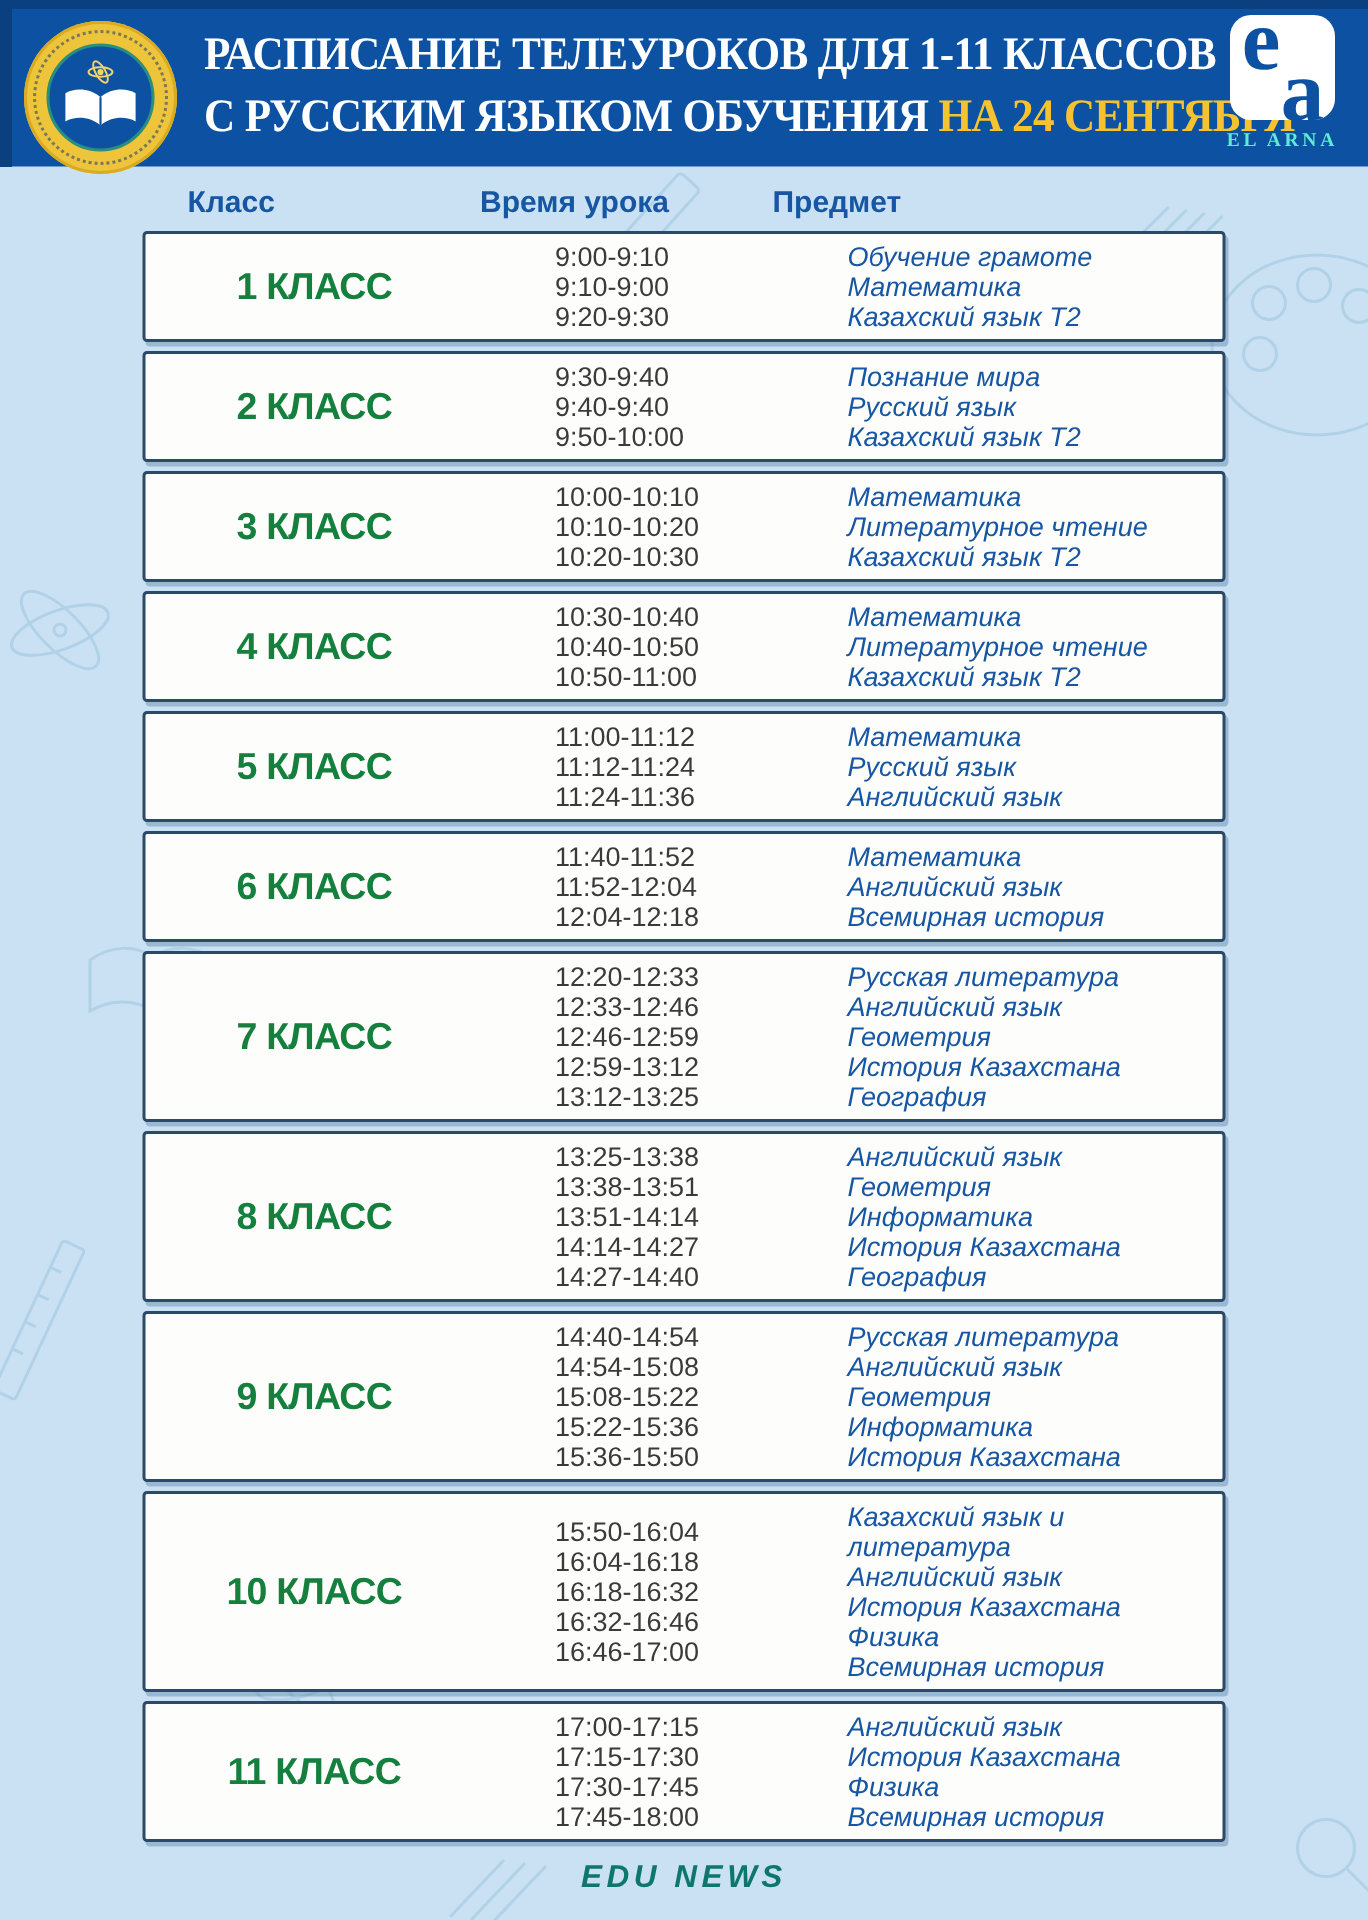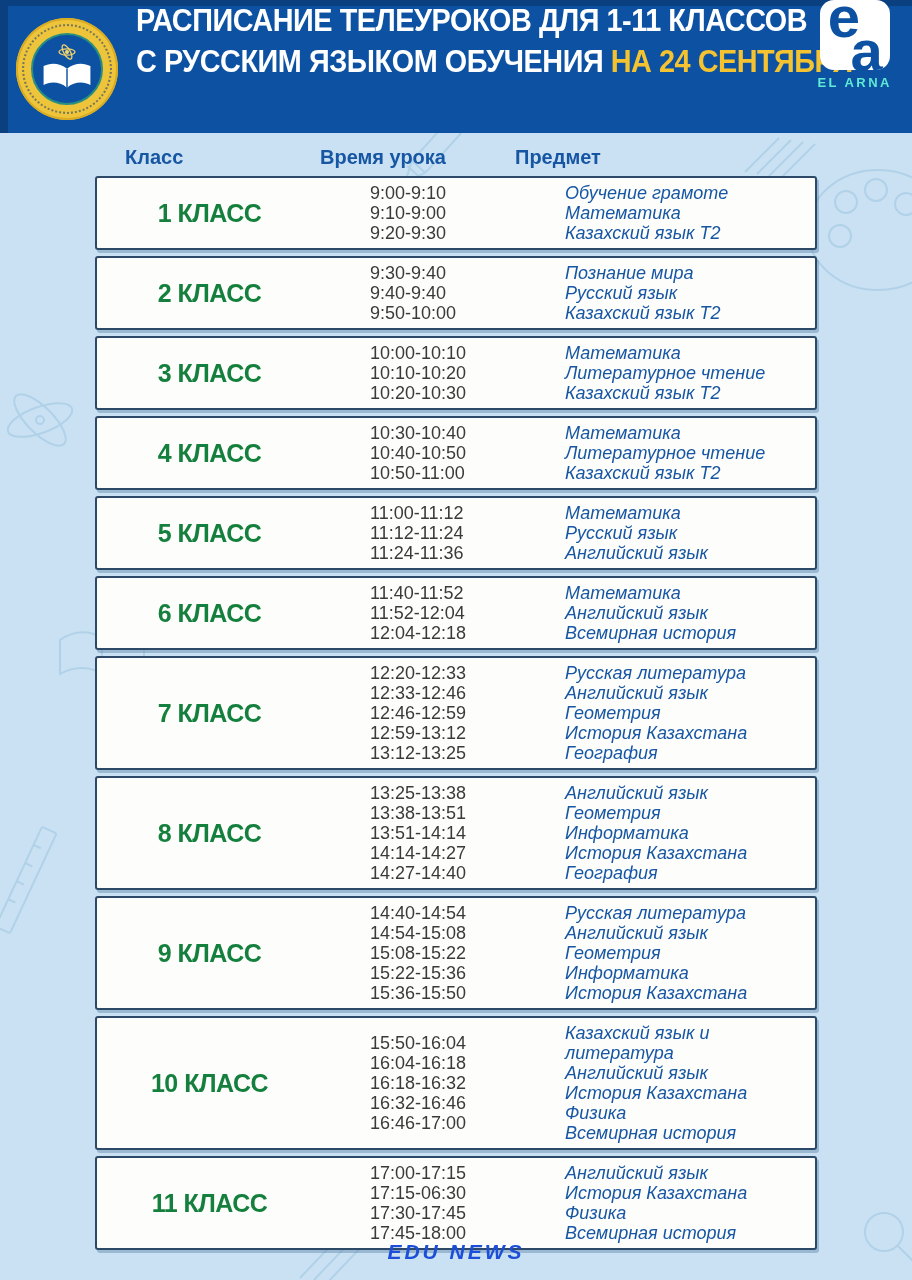--- a/index.html
+++ b/index.html
@@ -7,26 +7,27 @@
     width:912px;height:1280px;
     background:#c9e1f2;
     font-family:"Liberation Sans", sans-serif;
     position:relative;
     overflow:hidden;
   }
   .doodles{position:absolute;left:0;top:0;z-index:0;}
   
   .header{
     position:relative;z-index:2;
-    height:133px;
+    height:111px;
     background:#0d52a2;
     box-shadow: inset 8px 6px 0 #0a3f80;
-    display:flex;
+    display:flex;align-items:center;
     padding:0 18px 0 16px;
     box-sizing:border-box;
+    font-family:Liberation Serif, serif;
   }
   .emblem{
     width:102px;height:102px;border-radius:50%;
     background:#eec43b;
     position:relative;flex:0 0 auto;
     margin-top:18px;
     box-shadow:0 0 0 2px #d8ab22 inset;
   }
   .emblem .ring-text{
     position:absolute;inset:6px;border-radius:50%;
@@ -89,21 +90,21 @@
     white-space:nowrap;
   }
   .time-cell{width:195px;margin-left:48px;}
   .subject-cell{flex:1;}
   .time-line{color:#3a3a3a;font-size:18px;line-height:20px;}
   .subject-line{color:#1656a3;font-size:18px;line-height:20px;font-style:italic;}
   
   .footer{
     position:absolute;z-index:1;left:0;right:0;bottom:16px;
     text-align:center;
-    color:#1d4ed8;font-weight:bold;font-style:italic;
+    color:#0f766e;font-weight:bold;font-style:italic;
     font-size:21px;letter-spacing:3px;
   }
 </style>
 </head>
 <body>
 
 <svg class="doodles" width="912" height="1280" viewBox="0 0 912 1280" stroke="#9ec5e0" fill="none" stroke-width="2" opacity="0.55">
   <g transform="translate(432,152) rotate(42)">
     <rect x="-9" y="-42" width="18" height="62" rx="3"></rect>
     <path d="M-9 20 L0 40 L9 20"></path>
@@ -358,21 +359,21 @@
           <div class="subject-line">Физика</div>
           <div class="subject-line">Всемирная история</div>
         </div>
   </div>
       <div class="card">
     <div class="cell class-cell">
       <span class="class-label">11 КЛАСС</span>
     </div>
     <div class="cell time-cell">
           <div class="time-line">17:00-17:15</div>
-          <div class="time-line">17:15-06:30</div>
+          <div class="time-line">17:15-17:30</div>
           <div class="time-line">17:30-17:45</div>
           <div class="time-line">17:45-18:00</div>
         </div>
     <div class="cell subject-cell">
           <div class="subject-line">Английский язык</div>
           <div class="subject-line">История Казахстана</div>
           <div class="subject-line">Физика</div>
           <div class="subject-line">Всемирная история</div>
         </div>
   </div>

